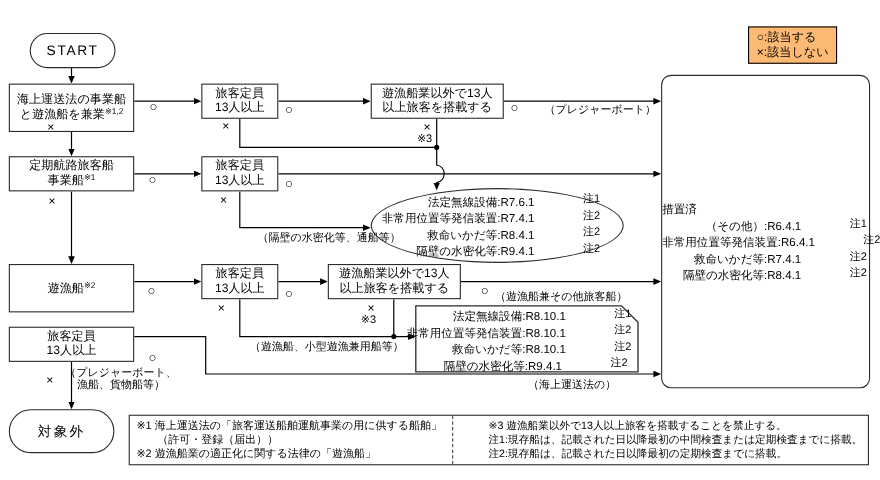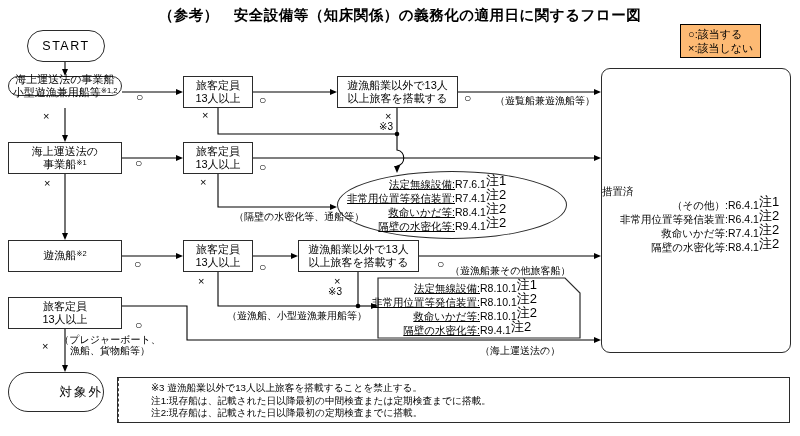--- a/index.html
+++ b/index.html
@@ -12,45 +12,45 @@
     position:absolute;left:0;right:0;top:6px;text-align:center;
     font-size:14.5px;font-weight:bold;letter-spacing:.5px;z-index:2;
   }
   .box{
     position:absolute;box-sizing:border-box;border:1.2px solid #2b2b2b;background:#fff;
     display:flex;flex-direction:column;align-items:center;justify-content:center;
     font-size:11px;line-height:13px;text-align:center;z-index:2;white-space:nowrap;
   }
   .stadium{border-radius:17px;}
   .start{font-size:12.5px;letter-spacing:1.5px;}
-  .excluded{font-size:12.5px;letter-spacing:2px;border-radius:20px;align-items:flex-end;}
+  .excluded{font-size:12.5px;letter-spacing:2px;border-radius:20px;}
   .bigbox{
     position:absolute;box-sizing:border-box;border:1.2px solid #2b2b2b;border-radius:9px;
     background:#fff;z-index:2;
   }
   .ellipse{
     position:absolute;box-sizing:border-box;border:1.2px solid #2b2b2b;border-radius:50%;
     background:#fff;z-index:2;
   }
   .legend{
     position:absolute;box-sizing:border-box;border:1.5px solid #000;background:#fdba74;
     font-size:11px;line-height:14px;padding:2px 7px;z-index:2;white-space:nowrap;
   }
   .mark{position:absolute;font-size:12px;line-height:12px;z-index:3;}
   .xmark{position:absolute;font-size:11px;line-height:11px;z-index:3;}
   .n3mark{position:absolute;font-size:10px;line-height:10px;z-index:3;}
   .elabel{position:absolute;font-size:10px;line-height:11px;z-index:3;white-space:nowrap;}
   .sched{position:absolute;z-index:3;font-size:10.5px;line-height:14px;white-space:nowrap;}
   .srow{display:flex;}
   .slab{display:inline-block;text-align:right;}
   .sval{display:inline-block;text-align:left;}
-  .w112 .slab{width:112px;text-decoration:underline;}
+  .w112 .slab{width:112px;}
   .w126 .slab{width:126px;}
   .sup{font-size:7.5px;position:relative;top:-3px;}
-  .ssup{font-size:13px;position:relative;top:-3px;}
+  .ssup{font-size:10px;position:relative;top:-3px;margin-left:44px;}
   .notes{
     position:absolute;box-sizing:border-box;border:1.2px solid #2b2b2b;background:#fff;
     display:flex;z-index:2;
   }
   .notes .col{padding:4px 5px 3px 6px;font-size:10px;line-height:12.6px;white-space:nowrap;}
   .notes .col.left{width:322px;box-sizing:border-box;}
   .notes .col.right{flex:1;border-left:1px dashed #444;font-size:9.7px;padding-left:32px;}
   .indent{padding-left:19px;}
 </style>
 </head>
@@ -84,57 +84,56 @@
       <path d="M218,272 V306 H358"></path>
       <path d="M358,306 H376" marker-end="url(#arr)"></path>
       <path d="M122,306 H187 V340 H599" marker-end="url(#arr)"></path>
       <path d="M65,329 V370" marker-end="url(#arr)"></path>
       <path d="M378,278 H565 L580,293 V338 H378 Z" fill="#ffffff" stroke="#2b2b2b" stroke-width="1.2"></path>
     </g>
     <circle cx="397" cy="134" r="2.3" fill="#000"></circle>
     <circle cx="358" cy="306" r="2.3" fill="#000"></circle>
   </svg>
 
-  <div class="title">（参考）　安全設備等（知床関係）の義務化の適用日に関するフロー図</div>
 
   <div class="legend" style="left:680px;top:24px;">
     <div>○:該当する</div>
     <div>×:該当しない</div>
   </div>
 
   <div class="box stadium start" style="left:27px;top:30px;width:78px;height:32px;">
     <span>START</span>
   </div>
 
-  <div class="box" style="left:8px;top:76px;width:114px;height:20px;border-radius:11px;">
+  <div class="box" style="left:8px;top:76px;width:114px;height:44px;">
     <span>海上運送法の事業船</span>
-    <span><span>小型遊漁兼用船等</span><span class="sup">※1,2</span></span>
+    <span><span>と遊漁船を兼業</span><span class="sup">※1,2</span></span>
   </div>
 
   <div class="box" style="left:183px;top:76px;width:70px;height:32px;">
     <span>旅客定員</span>
     <span>13人以上</span>
   </div>
 
   <div class="box" style="left:337px;top:76px;width:121px;height:32px;">
     <span>遊漁船業以外で13人</span>
     <span>以上旅客を搭載する</span>
   </div>
 
   <div class="box" style="left:8px;top:142px;width:114px;height:32px;">
-    <span>海上運送法の</span>
+    <span>定期航路旅客船</span>
     <span><span>事業船</span><span class="sup">※1</span></span>
   </div>
 
   <div class="box" style="left:183px;top:142px;width:70px;height:32px;">
     <span>旅客定員</span>
     <span>13人以上</span>
   </div>
 
-  <div class="box" style="left:8px;top:240px;width:114px;height:32px;">
+  <div class="box" style="left:8px;top:240px;width:114px;height:44px;">
     <span><span>遊漁船</span><span class="sup">※2</span></span>
   </div>
 
   <div class="box" style="left:183px;top:240px;width:70px;height:32px;">
     <span>旅客定員</span>
     <span>13人以上</span>
   </div>
 
   <div class="box" style="left:298px;top:240px;width:121px;height:32px;">
     <span>遊漁船業以外で13人</span>
@@ -227,28 +226,33 @@
   <span class="xmark" style="left:385px;top:111px;">×</span>
   <span class="xmark" style="left:44px;top:178px;">×</span>
   <span class="xmark" style="left:200px;top:177px;">×</span>
   <span class="xmark" style="left:198px;top:276px;">×</span>
   <span class="xmark" style="left:334px;top:276px;">×</span>
   <span class="xmark" style="left:42px;top:341px;">×</span>
 
   <span class="n3mark" style="left:379px;top:122px;">※3</span>
   <span class="n3mark" style="left:328px;top:287px;">※3</span>
 
-  <span class="elabel" style="left:495px;top:95px;">（遊覧船兼遊漁船等）</span>
+  <span class="elabel" style="left:495px;top:95px;">（プレジャーボート）</span>
   <span class="elabel" style="left:234px;top:211px;">（隔壁の水密化等、通船等）</span>
   <span class="elabel" style="left:450px;top:265px;">（遊漁船兼その他旅客船）</span>
   <span class="elabel" style="left:58px;top:334px;width:104px;text-align:center;"><span>（プレジャーボート、</span><br><span>漁船、貨物船等）</span></span>
   <span class="elabel" style="left:227px;top:310px;">（遊漁船、小型遊漁兼用船等）</span>
   <span class="elabel" style="left:480px;top:345px;">（海上運送法の）</span>
 
   <div class="notes" style="left:117px;top:377px;width:673px;height:46px;">
+    <div class="col left">
+      <div>※1 海上運送法の「旅客運送船舶運航事業の用に供する船舶」</div>
+      <div class="indent">（許可・登録（届出））</div>
+      <div>※2 遊漁船業の適正化に関する法律の「遊漁船」</div>
+    </div>
     <div class="col right">
       <div>※3 遊漁船業以外で13人以上旅客を搭載することを禁止する。</div>
       <div>注1:現存船は、記載された日以降最初の中間検査または定期検査までに搭載。</div>
       <div>注2:現存船は、記載された日以降最初の定期検査までに搭載。</div>
     </div>
   </div>
 
 </div>
 
 </body></html>

